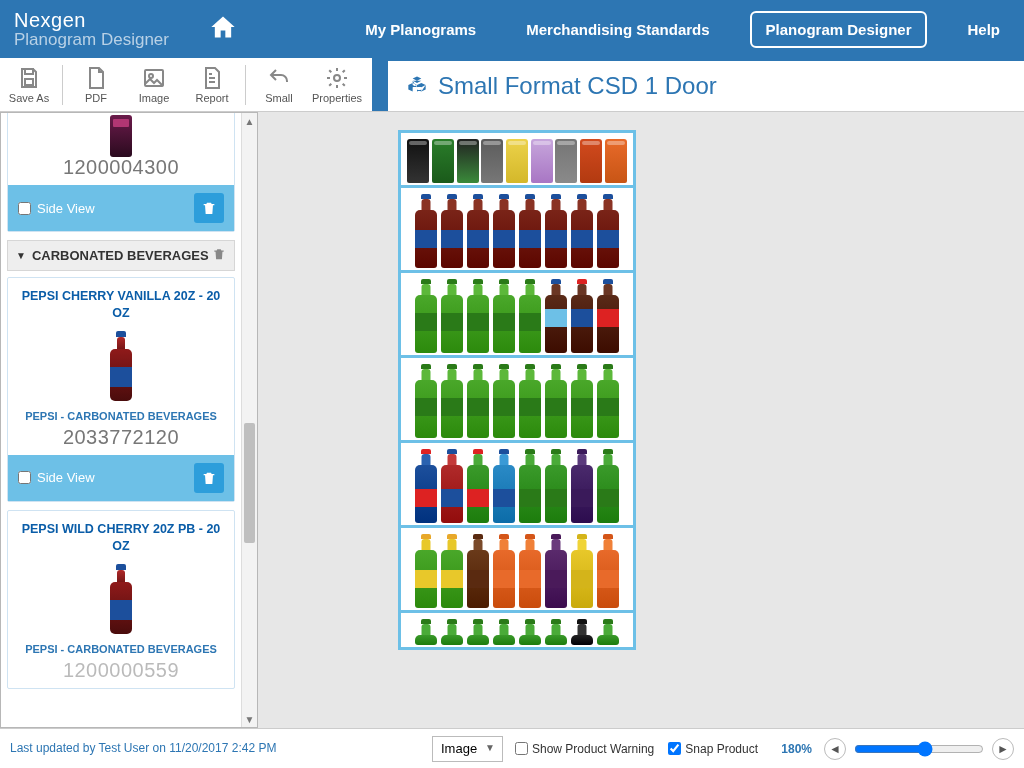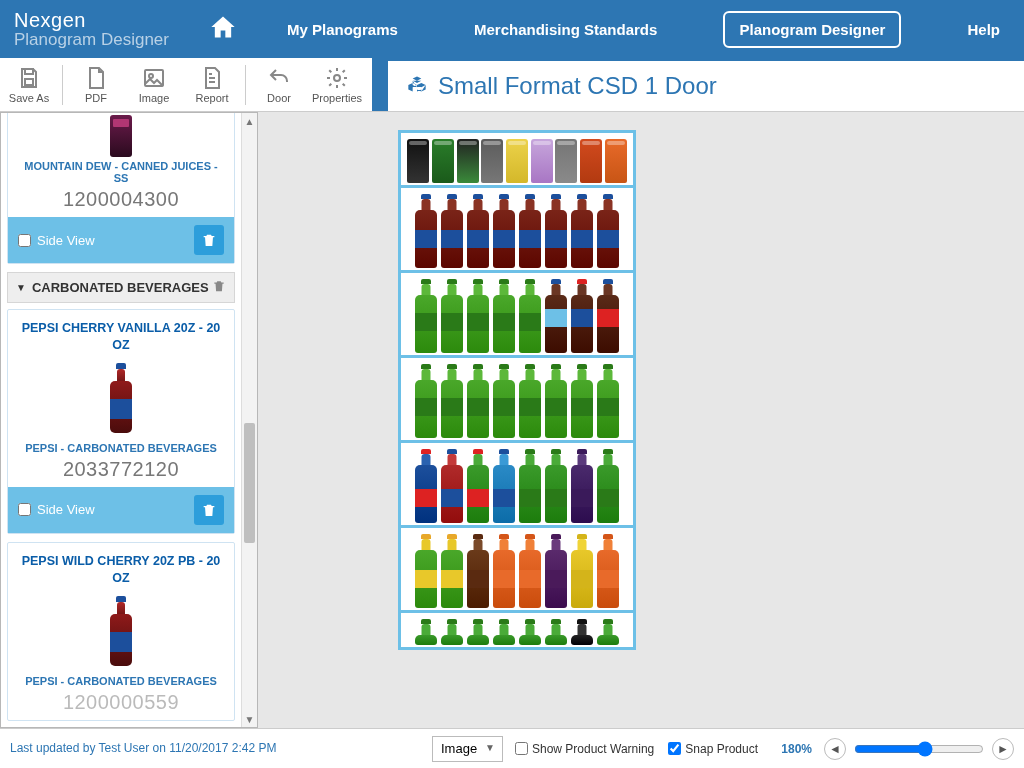--- a/index.html
+++ b/index.html
@@ -4,21 +4,21 @@
 <style>
   * { box-sizing: border-box; margin: 0; padding: 0; font-family: Arial, Helvetica, sans-serif; }
   body { width: 1024px; height: 768px; overflow: hidden; background: #e0e0e0; position: relative; }
 
   
   .topnav { height: 58px; background: #2d76b3; display: flex; align-items: center; color: #fff; padding: 0 14px; }
   .brand { display: flex; flex-direction: column; margin-right: 40px; }
   .brand-top { font-size: 20px; font-weight: 400; letter-spacing: .5px;}
   .brand-sub { font-size: 17px; color: #b8d1e6; margin-top: -2px; font-weight:300;}
   .topnav .home-icon { margin-right: 40px; cursor: pointer;}
-  .navlinks { display: flex; align-items: center; gap: 30px; flex: 1; justify-content: space-between;}
+  .navlinks { display: flex; align-items: center; gap: 30px; flex: 1; justify-content: flex-end;}
   .navlink { font-size: 15px; font-weight: bold; cursor: pointer; padding: 6px 10px; }
   .navlink.active { border: 2px solid #fff; border-radius: 6px; padding: 8px 14px; }
   .user-area { display: flex; align-items: center; gap: 12px; margin-left: auto;}
   .user-name { font-size: 15px; font-weight: bold;}
   .avatar { width: 34px; height: 34px; border-radius: 50%; background: #fff2; border: 2px solid #bcd7ec; display:flex; align-items:center; justify-content:center;}
 
   
   .toolbar { height: 54px; background: #fff; display: flex; align-items: center; border-bottom: 1px solid #ccc; }
   .tool { width: 58px; height: 54px; display: flex; flex-direction: column; align-items: center; justify-content: center; font-size: 11px; color: #555; cursor: pointer; gap:2px;}
   .tool svg { width: 24px; height: 24px; }
@@ -143,21 +143,21 @@
         <path d="M9 12h6M9 16h6M9 8h3"></path>
       </svg>
     <span>Report</span>
   </div>
   <div class="vsep"></div>
   <div class="tool">
     <svg viewBox="0 0 24 24" fill="none" stroke="#888" stroke-width="2">
         <path d="M9 14L4 9l5-5"></path>
         <path d="M4 9h10a6 6 0 016 6v1"></path>
       </svg>
-    <span>Door</span>
+    <span>Small</span>
   </div>
   <div class="tool">
     <svg viewBox="0 0 24 24" fill="none" stroke="#888" stroke-width="2">
         <circle cx="12" cy="12" r="3"></circle>
         <path d="M12 2v3m0 14v3M4.2 4.2l2.1 2.1m11.4 11.4l2.1 2.1M2 12h3m14 0h3M4.2 19.8l2.1-2.1m11.4-11.4l2.1-2.1"></path>
       </svg>
     <span>Properties</span>
   </div>
   <div class="title-strip">
     <span class="ticon">
@@ -171,21 +171,20 @@
 
 <div class="workspace">
 
   <div class="panel">
     <div class="panel-body">
       <div class="scroll-area" id="bin-scroll">
           <div class="prod-card" style="margin-top:-4px;">
             <div class="pimg" style="height:40px;">
               <div class="can-icon"></div>
             </div>
-            <div class="prod-meta">MOUNTAIN DEW - CANNED JUICES - SS</div>
             <div class="prod-id">1200004300</div>
             <div class="sideview-bar">
               <label>
                 <input type="checkbox" style=""> 
                 <span>Side View</span>
               </label>
               <span class="trash-btn">
                 <svg viewBox="0 0 24 24">
                   <path d="M6 7h12l-1 14H7zM9 4h6l1 2H8zM4 6h16v2H4z"></path>
                 </svg>

